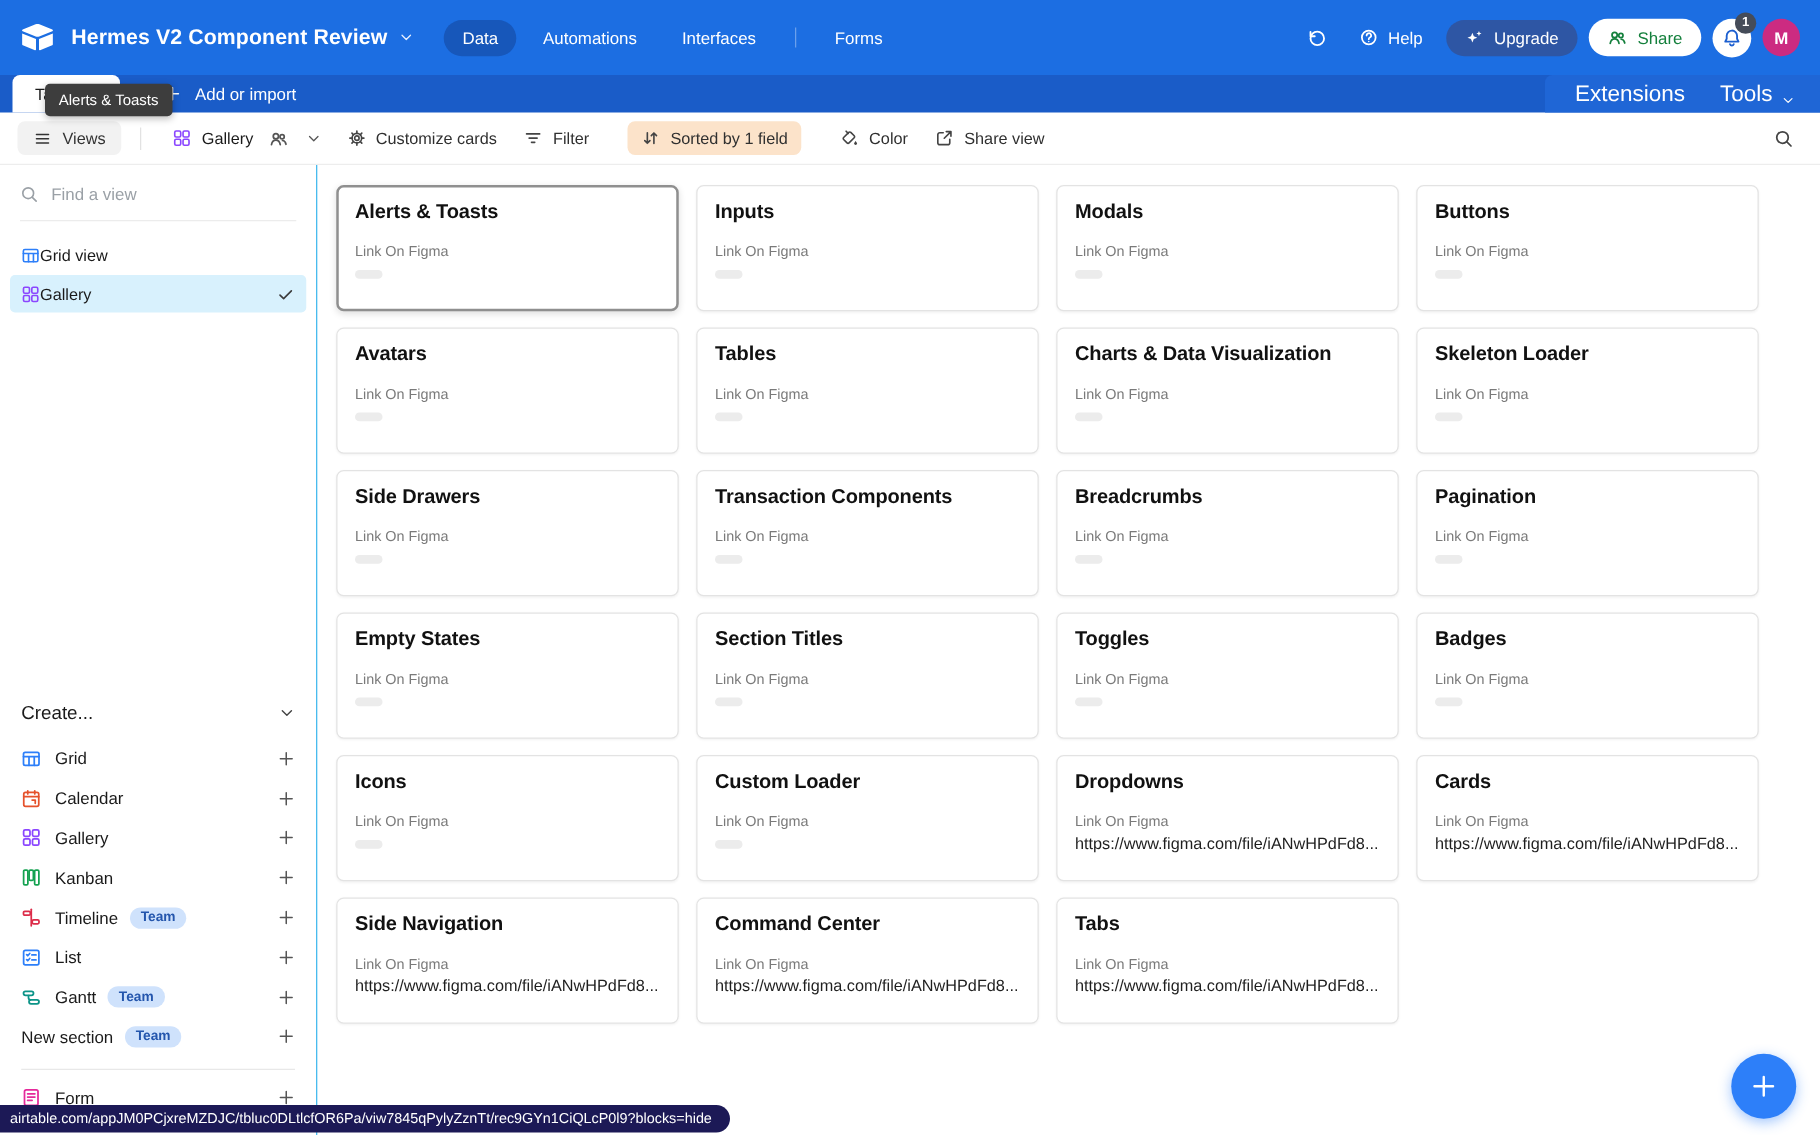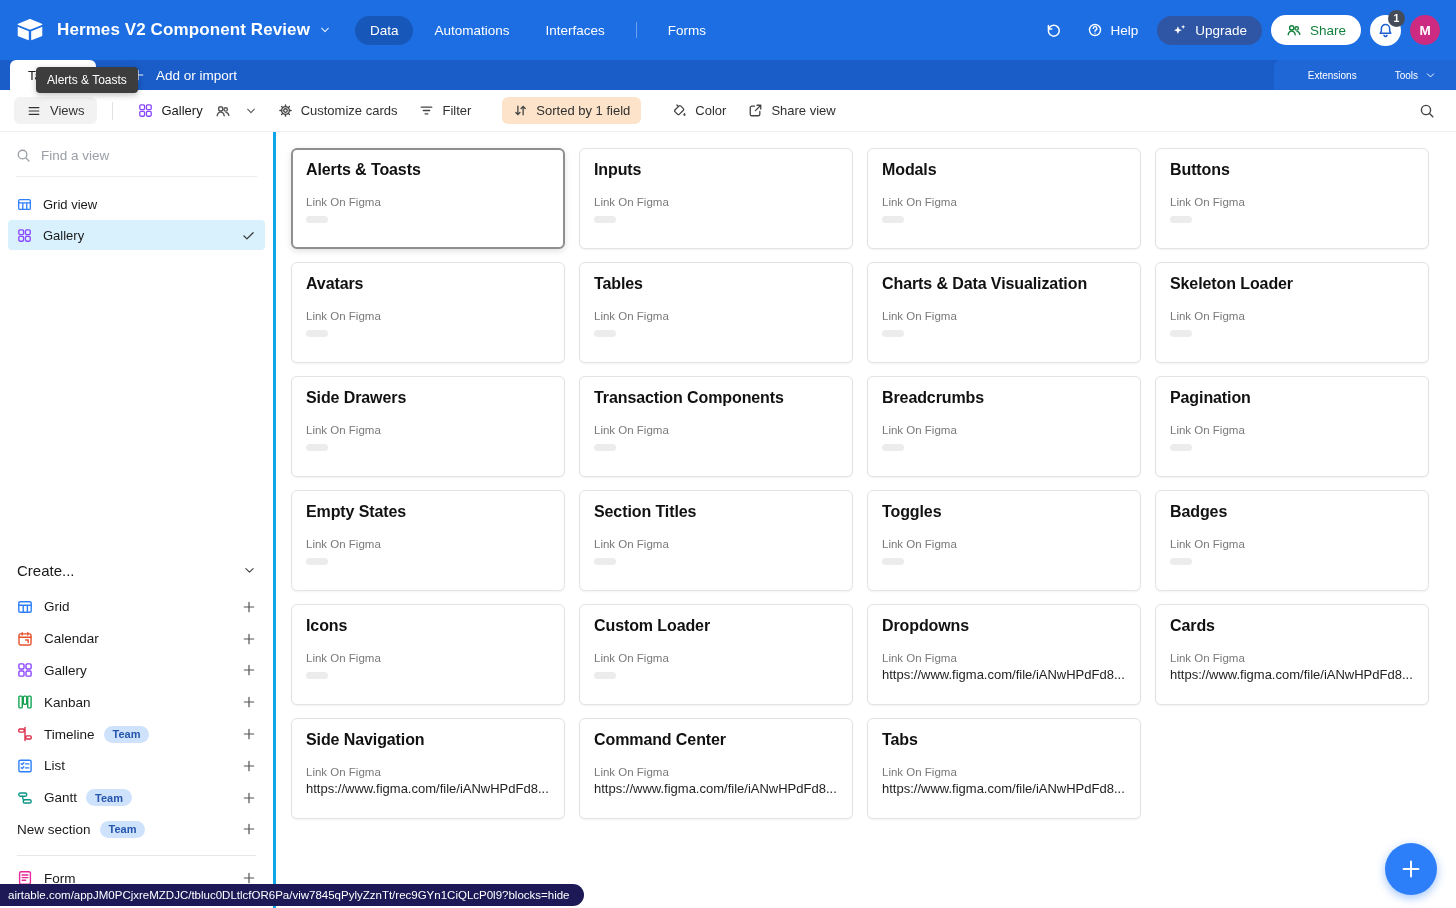--- a/index.html
+++ b/index.html
@@ -32,21 +32,21 @@
   .bell-badge { position:absolute; top:-5px; right:-4px; min-width:17px; height:17px; background:#454c59; color:#fff; font-size:10.5px; font-weight:700; border-radius:50%; display:flex; align-items:center; justify-content:center; }
   .avatar { width:30px; height:30px; border-radius:50%; background:#cc2b81; color:#fff; font-size:13.5px; font-weight:700; display:flex; align-items:center; justify-content:center; cursor:pointer; }
 
   
   .tabbar { height:30px; background:#1a5cc8; display:flex; align-items:center; color:#fff; position:relative; }
   .table-tab { height:30px; width:86px; margin-left:10px; background:#fff; border-radius:6px 6px 0 0; display:flex; align-items:center; padding:0 18px; font-size:13px; font-weight:500; color:#1a1a1a; white-space:nowrap; overflow:hidden; cursor:pointer; }
   .tabbar-sep { width:1px; height:14px; background:rgba(255,255,255,.4); margin:0 17px; }
   .add-import { display:flex; align-items:center; gap:11px; font-size:13.5px; cursor:pointer; }
   .add-import .icon { width:14px; height:14px; }
   .tabbar-right { margin-left:auto; height:30px; background:#1f66d6; border-radius:6px 0 0 0; display:flex; align-items:center; padding:0 20px 0 24px; gap:28px; }
-  .tabbar-link { font-size:10px; cursor:pointer; display:flex; align-items:flex-end; gap:7px;margin-left:10px; }
+  .tabbar-link { font-size:18px; cursor:pointer; display:flex; align-items:flex-end; gap:7px; }
   .tabbar-link .icon { width:11px; height:11px; }
   .tooltip { position:absolute; left:36px; top:67px; background:#3d3d3d; color:#fff; font-size:12px; font-weight:500; padding:6px 11px; border-radius:4px; z-index:30; white-space:nowrap; box-shadow:0 2px 6px rgba(0,0,0,.25); }
 
   
   .toolbar { height:42px; background:#fff; display:flex; align-items:center; padding:0 14px; border-bottom:1px solid #ededed; }
   .views-btn { display:flex; align-items:center; gap:9px; background:#f2f2f2; border-radius:6px; padding:6px 13px; font-size:13px; font-weight:500; color:#333; cursor:pointer; }
   .views-btn .icon { width:14px; height:14px; color:#333; }
   .toolbar-sep { width:1px; height:18px; background:#e2e2e2; margin:0 15px; }
   .tool-item { display:flex; align-items:center; gap:8px; font-size:13px; color:#303030; padding:6px 11px; border-radius:6px; cursor:pointer; white-space:nowrap; }
   .tool-item .icon { width:15px; height:15px; color:#444; }
@@ -54,27 +54,27 @@
   .gallery-switch .view-label { font-size:13px; font-weight:500; color:#1a1a1a; }
   .gallery-switch .icon.g { width:15px; height:15px; color:#8b46ff; }
   .gallery-switch .icon.u { width:16px; height:16px; color:#555; margin-left:4px; }
   .gallery-switch .icon.c { width:12px; height:12px; color:#555; margin-left:6px; }
   .sorted-pill { background:#fce3ca; margin:0 20px; }
   .toolbar-search { margin-left:auto; width:30px; height:30px; display:flex; align-items:center; justify-content:center; cursor:pointer; }
   .toolbar-search .icon { width:16px; height:16px; color:#444; }
 
   
   .content { position:absolute; top:132px; left:0; right:0; bottom:0; display:flex; }
-  .sidebar { width:276px; flex-shrink:0; border-right:3px solid #0ea5e9; position:relative; background:#fff; }
+  .sidebar { width:254px; flex-shrink:0; border-right:1px solid #0ea5e9; position:relative; background:#fff; }
   .find-view { display:flex; align-items:center; gap:10px; margin:16px 16px 0; padding-bottom:13px; border-bottom:1px solid #ececec; }
   .find-view .icon { width:15px; height:15px; color:#9aa0a6; }
   .find-input { border:none; outline:none; background:transparent; font-size:13.5px; color:#333; width:100%; font-family:inherit; }
   .find-input::placeholder { color:#9aa0a6; }
   .view-list { margin-top:12px; }
-  .view-row { display:flex; align-items:center; gap:11px; height:30px; margin:1px 8px; padding:0 9px; border-radius:4px; font-size:13px; font-weight:500; cursor:pointer; }
+  .view-row { display:flex; align-items:center; height:30px; margin:1px 8px; padding:0 9px; border-radius:4px; font-size:13px; font-weight:500; cursor:pointer; }
   .view-row.selected { background:#d8f1fd; }
   .view-row .icon { width:15px; height:15px; }
   .view-check { margin-left:auto; width:14px; height:14px; color:#3c3c3c; }
   .create-block { position:absolute; top:424px; left:0; right:0; }
   .create-header { display:flex; align-items:center; margin:0 17px; height:28px; font-size:15px; color:#1a1a1a; cursor:pointer; }
   .create-header .icon { margin-left:auto; width:13px; height:13px; color:#444; }
   .create-list { margin-top:7px; }
   .create-item { display:flex; align-items:center; height:31.8px; padding:0 17px; font-size:13.5px; color:#1a1a1a; cursor:pointer; }
   .create-item .item-icon { width:16px; height:16px; margin-right:11px; }
   .badge-team { background:#cfe2fc; color:#2456ad; font-size:11px; font-weight:600; padding:2.5px 9px; border-radius:10px; margin-left:9px; }

